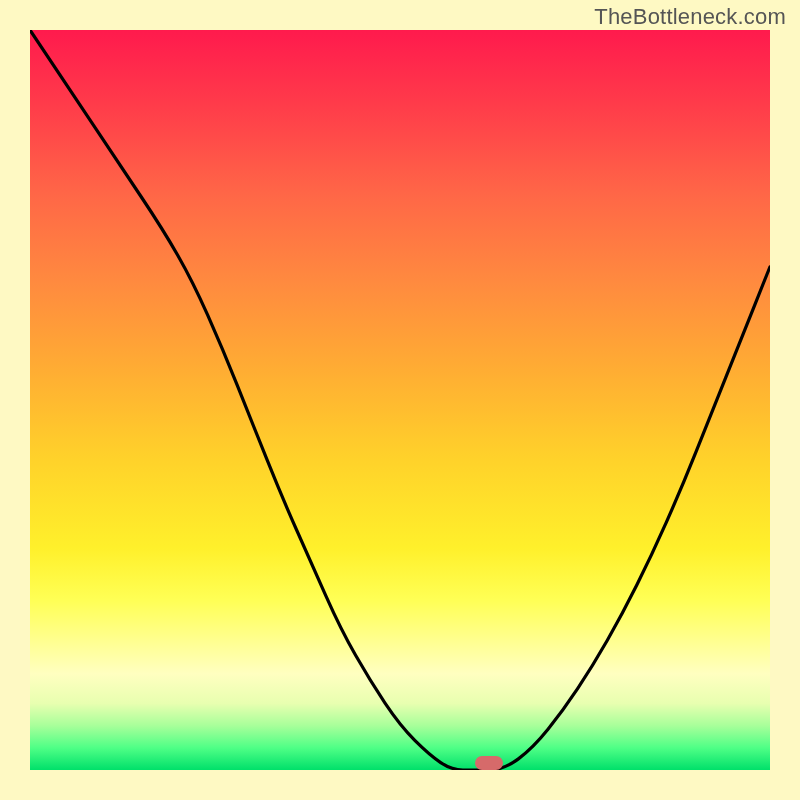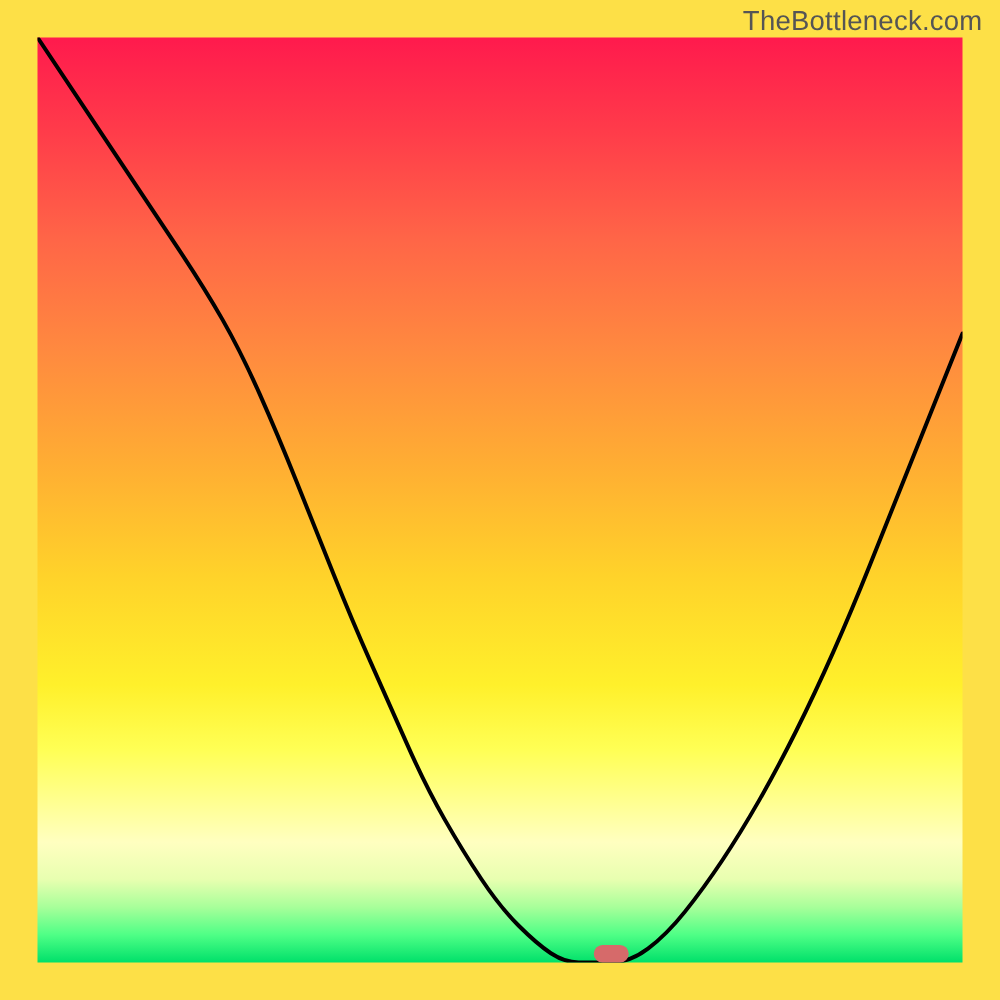--- a/index.html
+++ b/index.html
@@ -8,21 +8,21 @@
     width: 800px;
     height: 800px;
     background: #000;
     overflow: hidden;
     font-family: Arial, Helvetica, sans-serif;
   }
   .frame {
     position: relative;
     width: 800px;
     height: 800px;
-    background: #fde047;
+    background: #fef9c3;
   }
   .watermark {
     position: absolute;
     top: 4px;
     right: 14px;
     color: #555;
     font-size: 22px;
     letter-spacing: 0.2px;
     z-index: 20;
     user-select: none;

